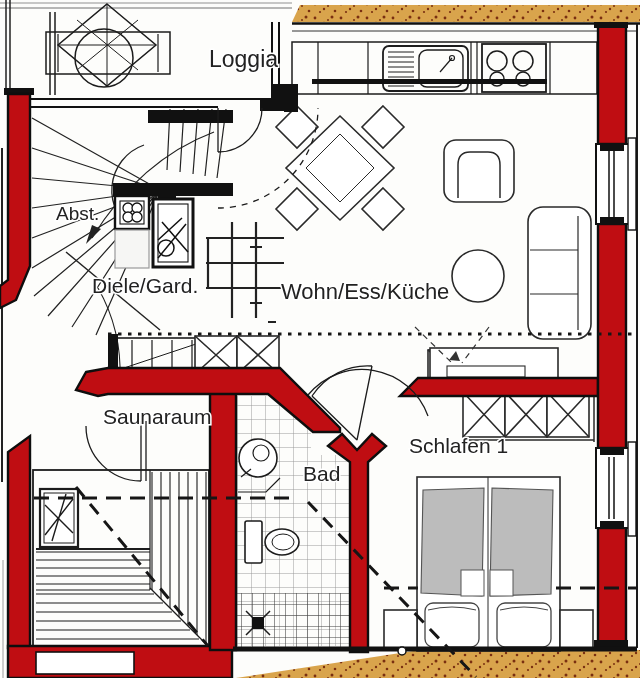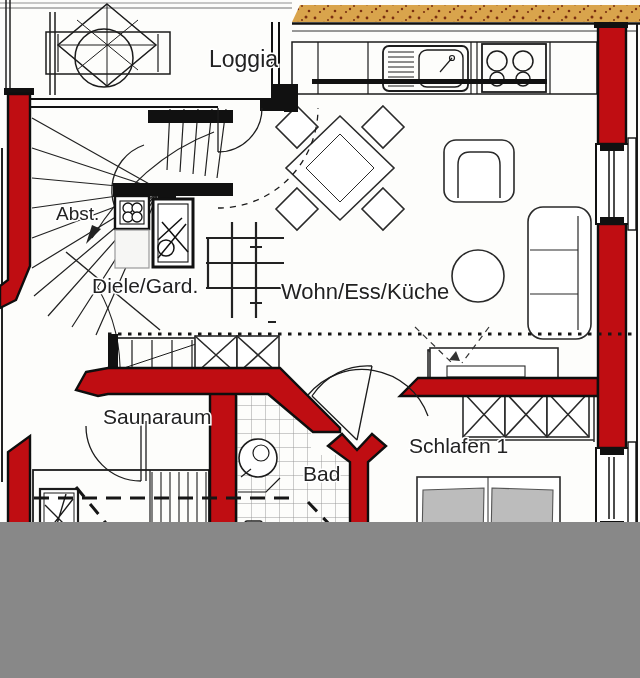--- a/index.html
+++ b/index.html
@@ -1,20 +1,20 @@
 <!DOCTYPE html>
 <html style="--wall: #bf0d12; --band: #d9a44c; --speckle: #7a2f10; --duvet: #bcbcbc; --line: #141414; --bg: #fdfdfb;"><head>
 <meta charset="utf-8">
 <style>
   :root{
     --wall:#bf0d12; --band:#d9a44c; --speckle:#7a2f10;
     --duvet:#bcbcbc; --line:#141414; --bg:#fdfdfb;
   }
   html,body{margin:0;padding:0;background:#888;}
-  .stage{width:640px;height:522px;background:var(--bg);position:relative;overflow:hidden;
+  .stage{width:640px;height:678px;background:var(--bg);position:relative;overflow:hidden;
          font-family:"Liberation Sans", sans-serif;}
   svg{display:block}
   .lbl{font-family:"Liberation Sans", sans-serif; fill:#222; paint-order:stroke; stroke:#ffffff; stroke-width:3px; font-weight:400;}
   .furn{stroke:#2a2a2a;stroke-width:1.6;fill:#ffffff}
   .redwall{fill:var(--wall);stroke:#0e0e0e;stroke-width:2.4;stroke-linejoin:miter}
   .blk{fill:#111}
   .dash-roof{stroke:#161616;stroke-width:3;stroke-dasharray:13 9;fill:none}
   .dotline{stroke:#161616;stroke-width:3.2;stroke-dasharray:3.5 6.5;fill:none}
   .longdash{stroke:#161616;stroke-width:3.2;stroke-dasharray:15 9;fill:none}
   .doorarc{stroke:#1c1c1c;stroke-width:1.3;fill:none}

